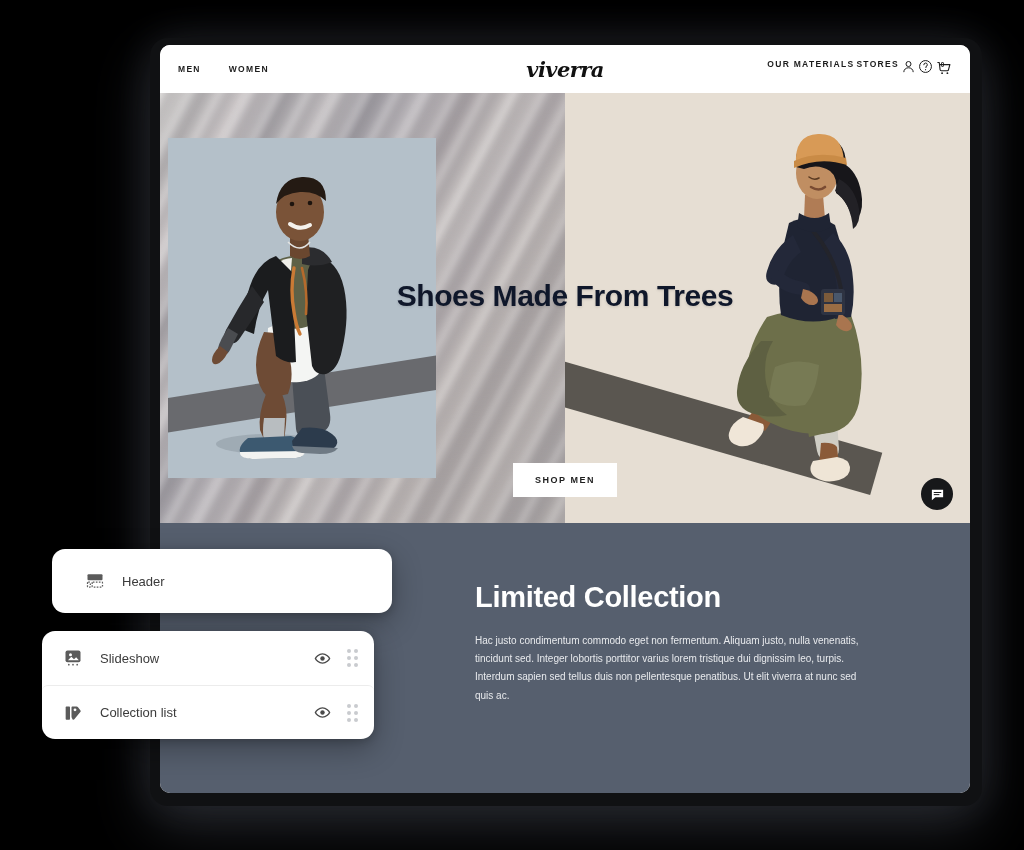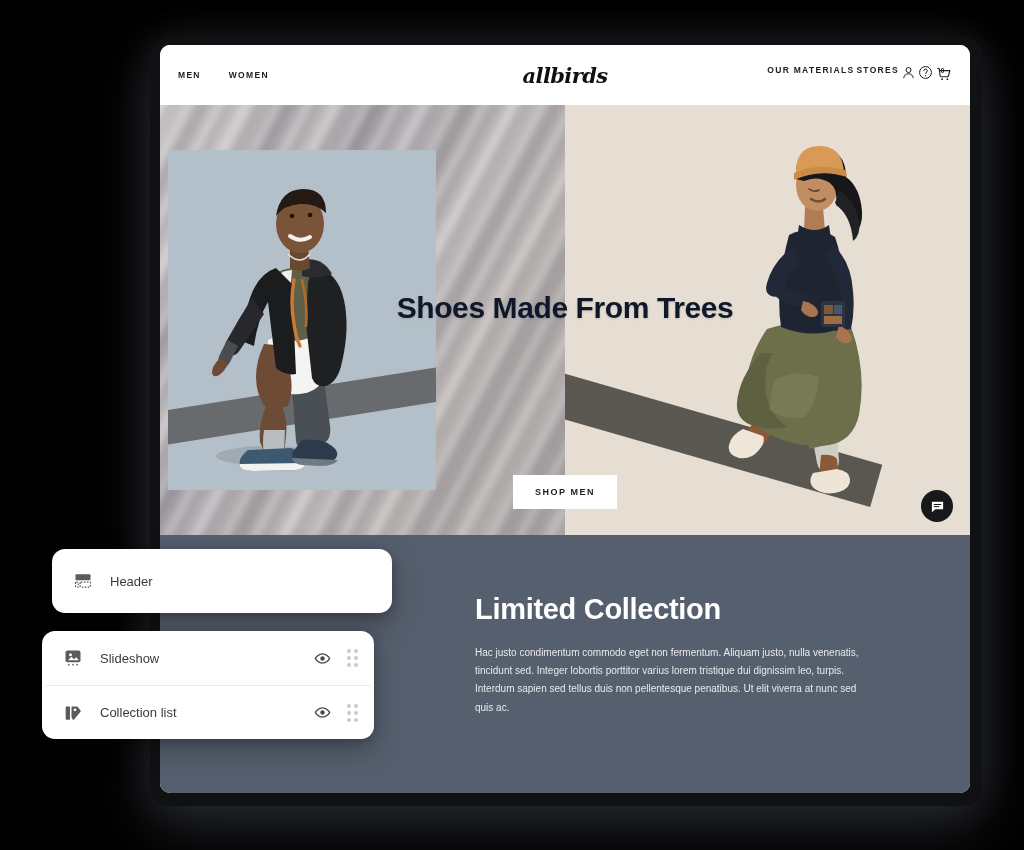--- a/index.html
+++ b/index.html
@@ -42,21 +42,21 @@
     width: 810px;
     height: 748px;
     border-radius: 10px;
     overflow: hidden;
     background: #ffffff;
   }
 
   
   .site-header {
     position: relative;
-    height: 60px;
+    height: 48px;
     background: #ffffff;
     display: flex;
     align-items: center;
     padding: 16px 18px;
     box-sizing: border-box;
   }
   .nav-left { display: flex; gap: 28px; align-items: center; }
   .nav-right {
     margin-left: auto;
     display: flex;
@@ -263,21 +263,21 @@
   .card-list   { left: 42px; top: 631px; width: 332px; height: 108px; }
 
   .row {
     display: flex;
     align-items: center;
     height: 54px;
     padding: 0 16px 0 20px;
     box-sizing: border-box;
     cursor: pointer;
   }
-  .card-header .row { height: 64px; }
+  .card-header .row { height: 64px; margin-left: 12px; }
   .row + .row { border-top: 1px solid #ececec; border-radius: 6px; }
   .row-icon {
     width: 22px;
     height: 22px;
     flex: 0 0 22px;
     color: #5b5b5b;
     display: flex;
     align-items: center;
     justify-content: center;
   }
@@ -321,21 +321,21 @@
   <div class="window-glow"></div>
 
   <div class="browser">
 
     <div class="site-header">
       <div class="nav-left">
         <span class="nav-link">MEN</span>
         <span class="nav-link">WOMEN</span>
       </div>
 
-      <div class="logo">allbirds</div>
+      <div class="logo">viverra</div>
 
       <div class="nav-right">
         <span class="nav-link">OUR MATERIALS</span>
         <span class="nav-link">STORES</span>
 
         <span class="hicon">
           <svg width="15" height="15" viewBox="0 0 24 24" fill="none" stroke="#1d1d1d" stroke-width="1.6">
             <circle cx="12" cy="8" r="4"></circle>
             <path d="M4.5 21c0-4.2 3.4-7 7.5-7s7.5 2.8 7.5 7"></path>
           </svg>

